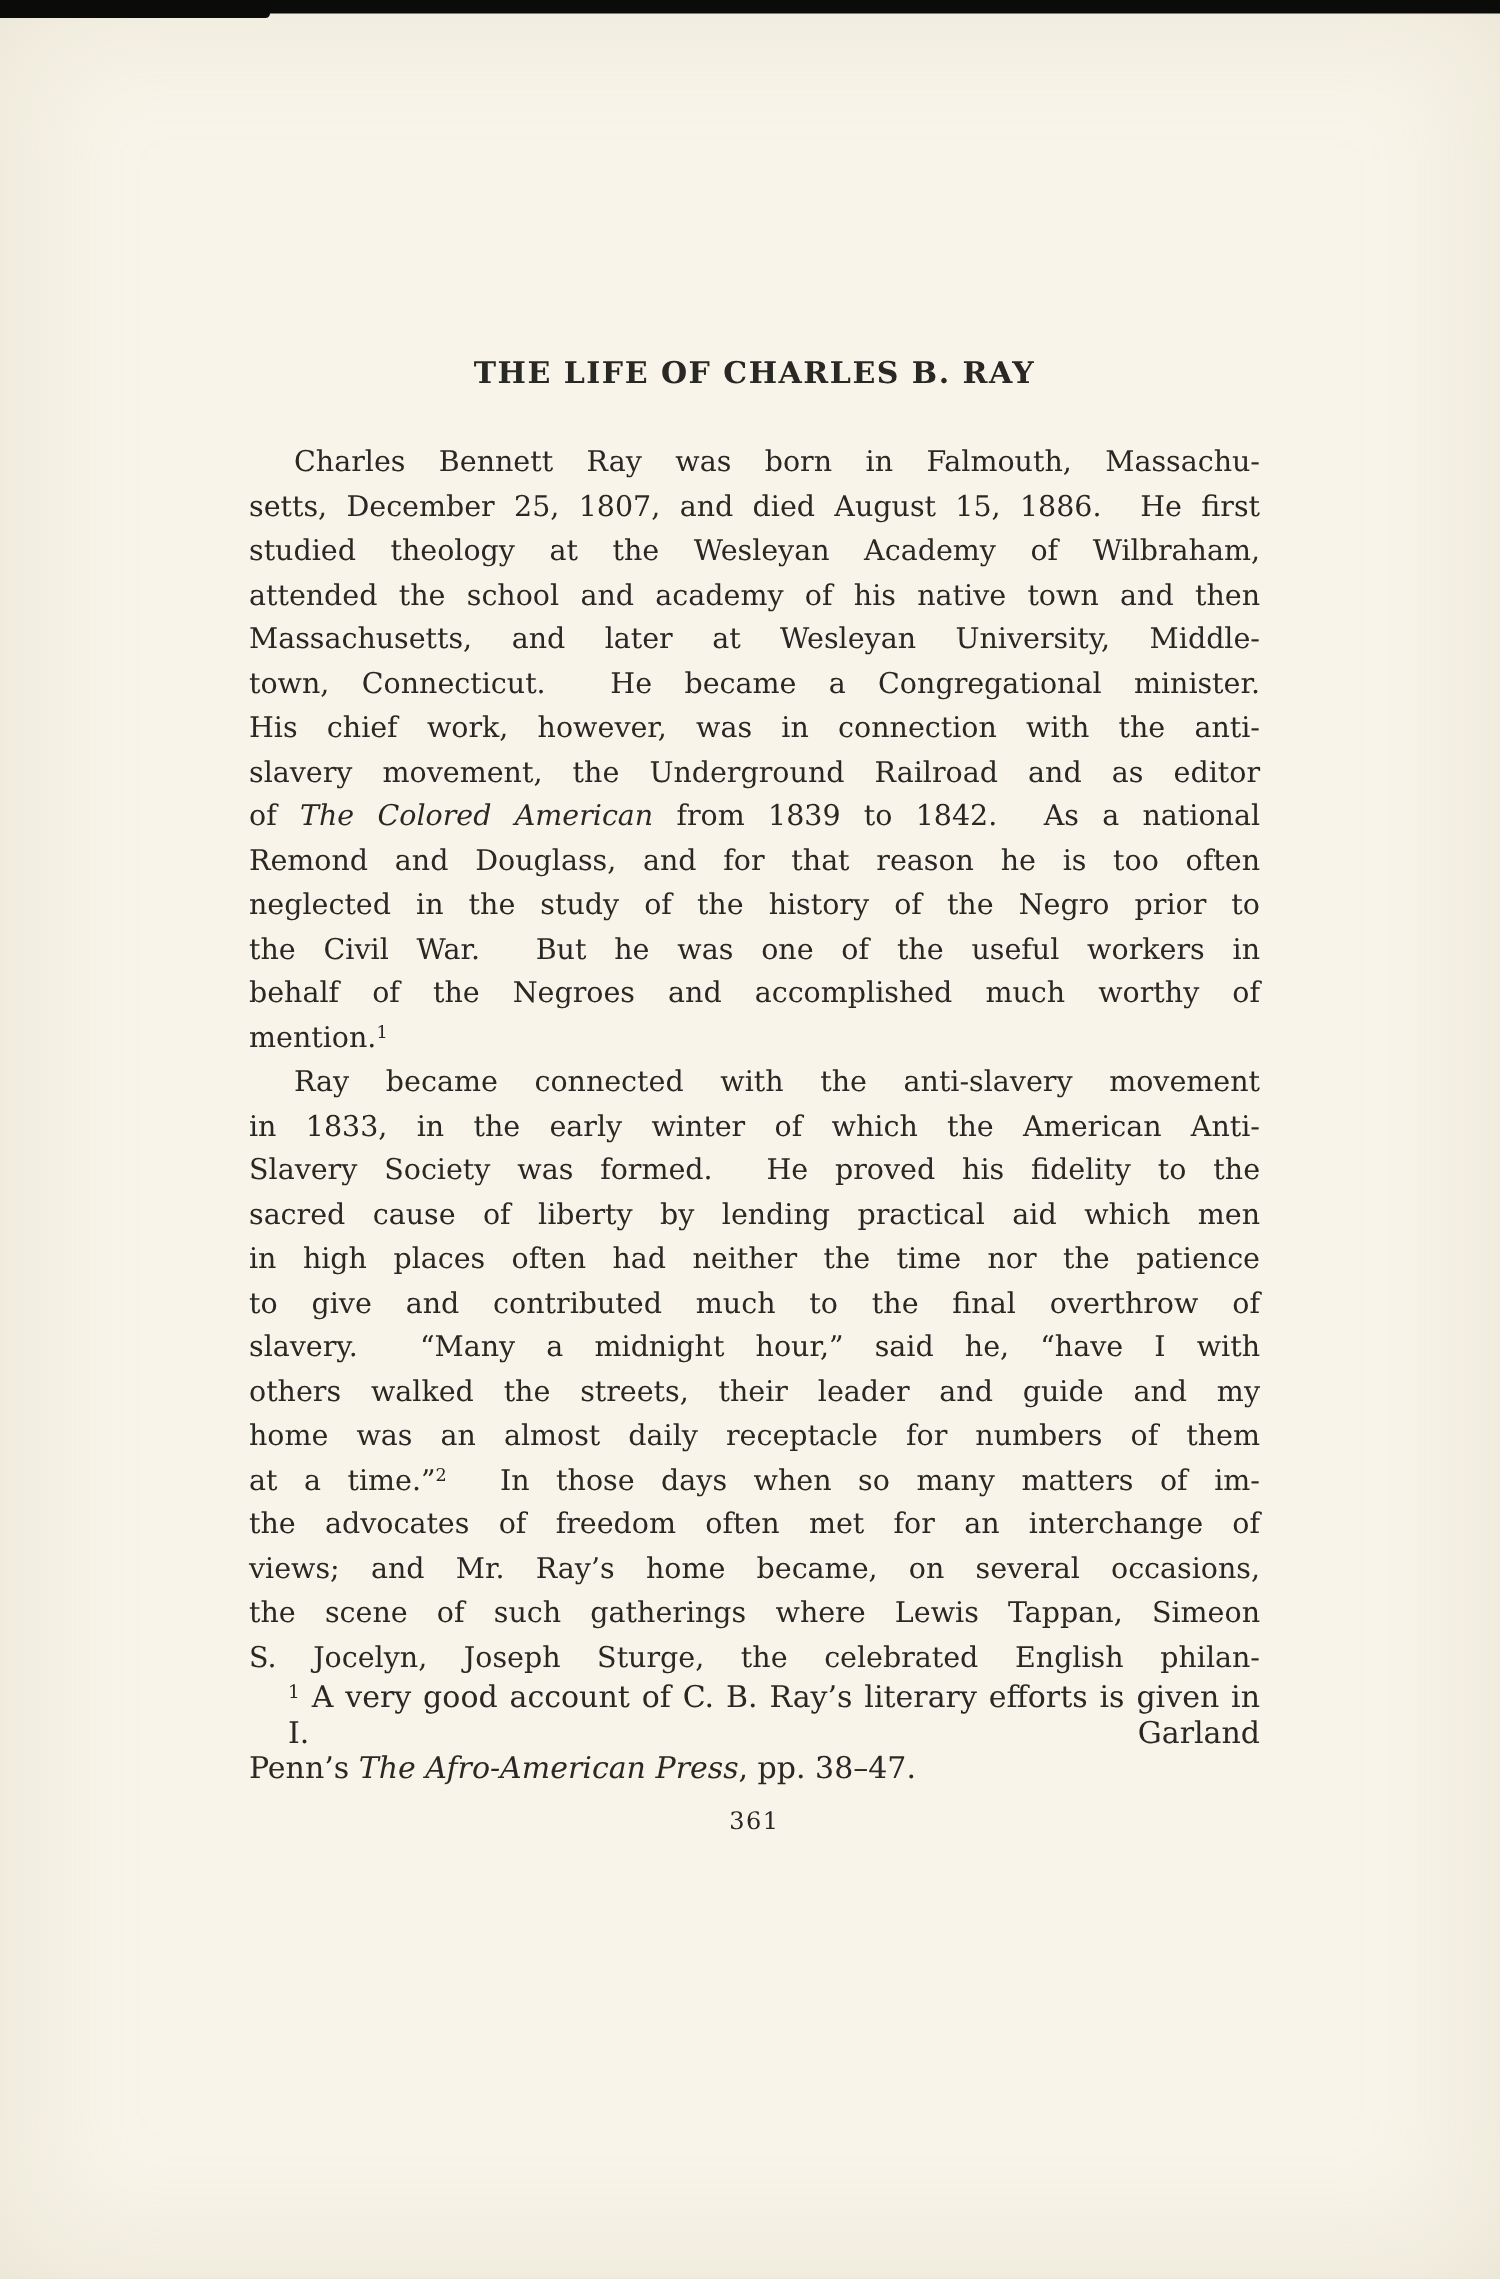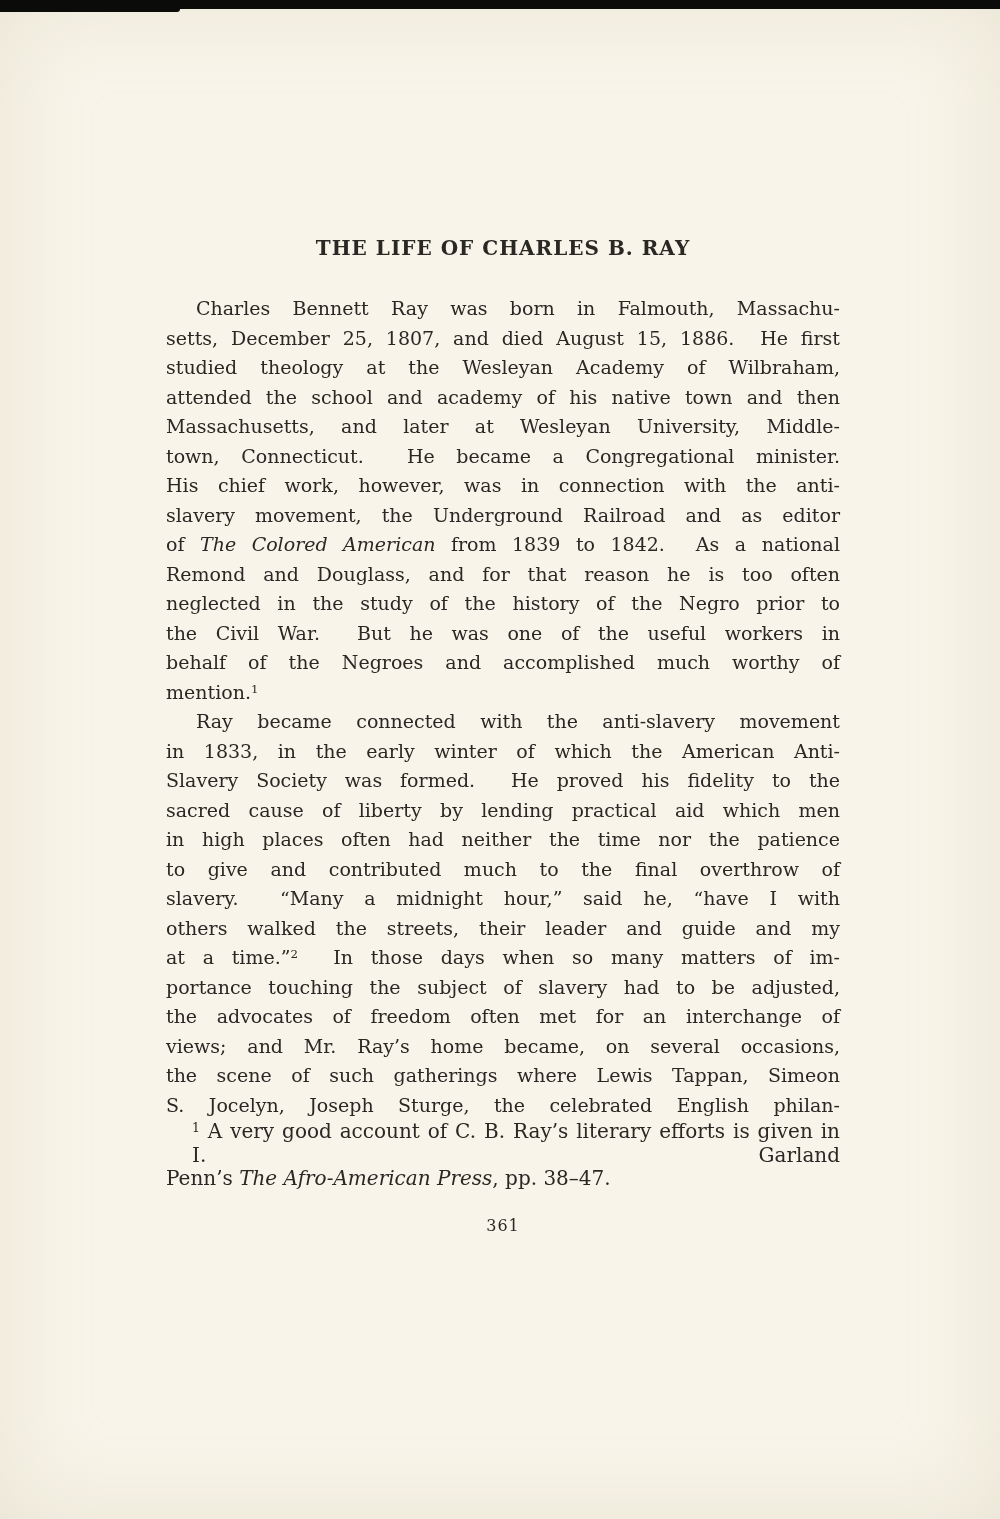--- a/index.html
+++ b/index.html
@@ -77,21 +77,21 @@
   }
   .footnotes {
     font-size: 20px;
     line-height: 23.5px;
   }
   .footnotes .line.indent {
     padding-left: 26px;
   }
   .page-number {
     text-align: center;
-    margin-top: 25px;
+    margin-top: 13px;
     font-size: 16px;
     letter-spacing: 1px;
   }
 </style>
 </head>
 <body>
 
 <div class="page">
   <div class="scan-bar"></div>
   <div class="scan-bar-left"></div>
@@ -118,22 +118,22 @@
         </div>
         <div class="paragraph">
           <div class="line indent"><span>Ray became connected with the anti-slavery movement</span></div>
           <div class="line"><span>in 1833, in the early winter of which the American Anti-</span></div>
           <div class="line"><span>Slavery Society was formed.&nbsp; He proved his fidelity to the</span></div>
           <div class="line"><span>sacred cause of liberty by lending practical aid which men</span></div>
           <div class="line"><span>in high places often had neither the time nor the patience</span></div>
           <div class="line"><span>to give and contributed much to the final overthrow of</span></div>
           <div class="line"><span>slavery.&nbsp; “Many a midnight hour,” said he, “have I with</span></div>
           <div class="line"><span>others walked the streets, their leader and guide and my</span></div>
+          <div class="line"><span>home was an almost daily receptacle for numbers of them</span></div>
           <div class="line"><span>at a time.”</span><sup>2</sup><span>&nbsp; In those days when so many matters of im-</span></div>
-          <div class="line"><span>portance touching the subject of slavery had to be adjusted,</span></div>
           <div class="line"><span>the advocates of freedom often met for an interchange of</span></div>
           <div class="line"><span>views; and Mr. Ray’s home became, on several occasions,</span></div>
           <div class="line"><span>the scene of such gatherings where Lewis Tappan, Simeon</span></div>
           <div class="line"><span>S. Jocelyn, Joseph Sturge, the celebrated English philan-</span></div>
         </div>
       </div>
 
     <div class="footnotes" id="footnotes">
         <div class="footnote">
           <div class="line indent"><sup>1</sup><span> A very good account of C. B. Ray’s literary efforts is given in I. Garland</span></div>

